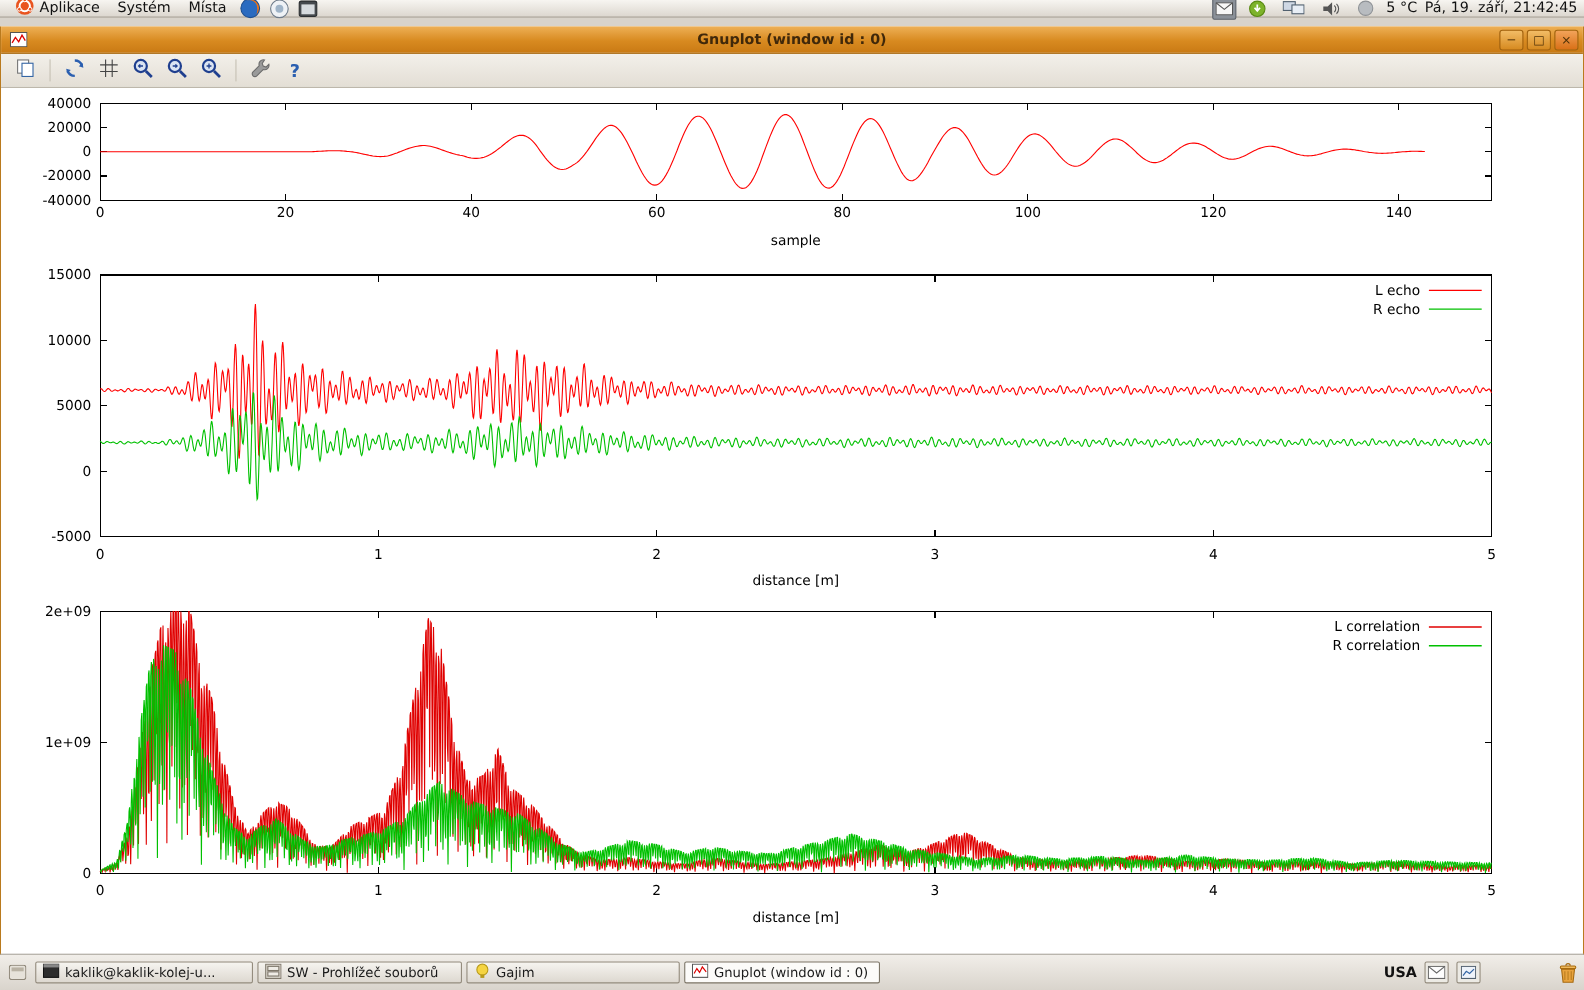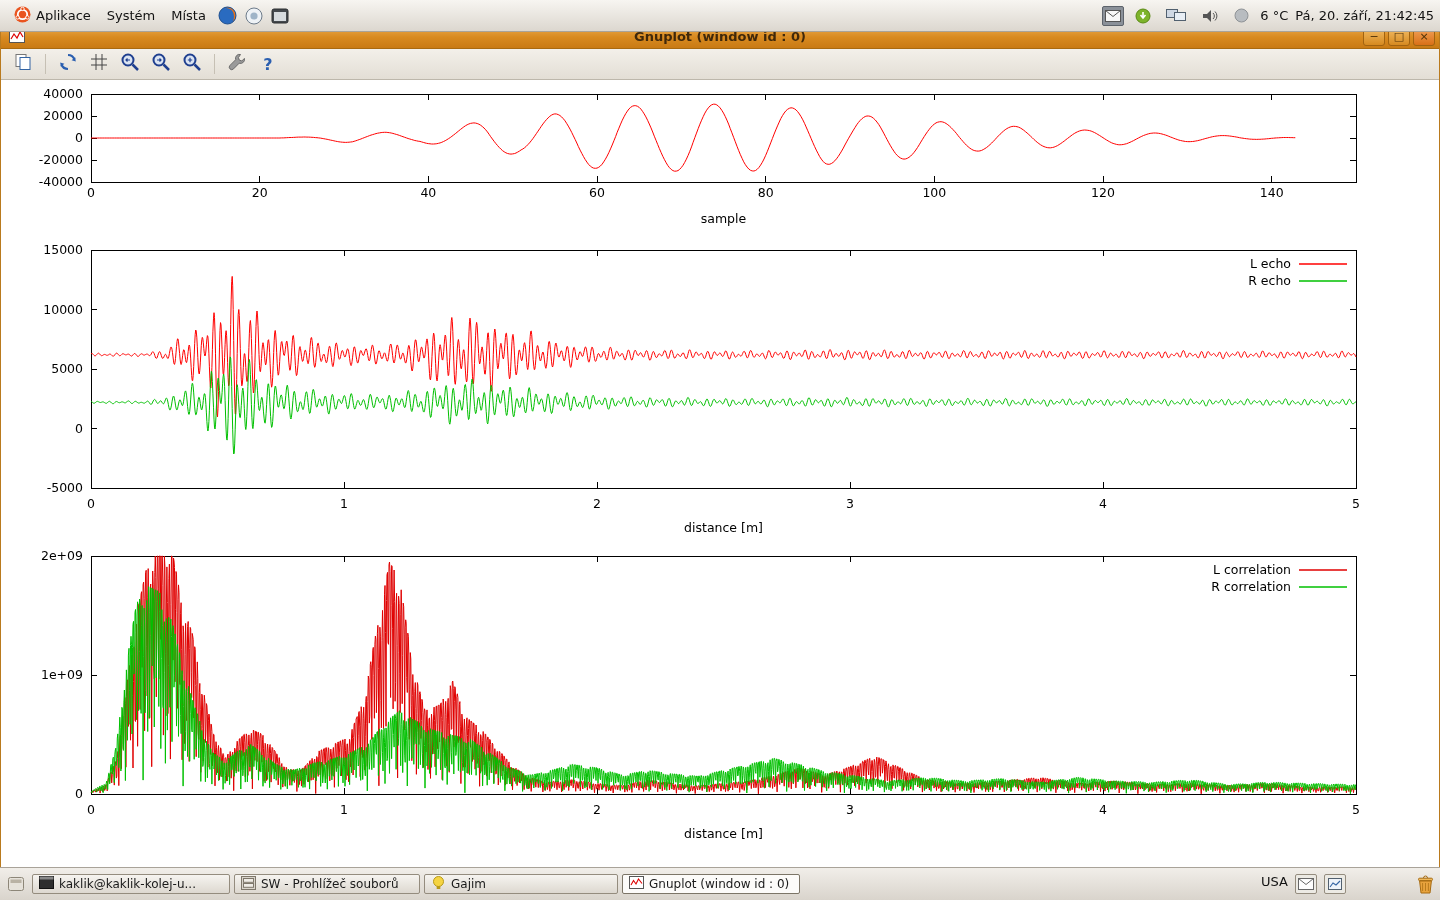--- a/index.html
+++ b/index.html
@@ -4,21 +4,21 @@
 <style>
   * { box-sizing: border-box; }
   html,body { margin:0; padding:0; }
   body {
     width:1440px; height:900px; overflow:hidden; position:relative;
     font-family:"DejaVu Sans","Liberation Sans",sans-serif;
     background:#d8d3cb;
   }
   
   .top-panel {
-    position:absolute; top:0; left:0; right:0; height:32px;
+    position:absolute; top:0; left:0; right:0; height:16px;
     background:linear-gradient(#f7f5f1,#dcd7cf);
     border-bottom:1px solid #a9a399;
     display:flex; justify-content:space-between; align-items:center;
     padding:0 6px; z-index:10;
   }
   .panel-left, .panel-right { display:flex; align-items:center; height:100%; }
   .menu-item {
     display:flex; align-items:center; gap:5px; padding:0 8px; height:100%;
     font-size:13px; color:#121212; cursor:default;
   }
@@ -75,21 +75,21 @@
     display:flex; align-items:center; gap:4px; padding:16px 4px; z-index:10;
   }
   .task {
     display:flex; align-items:center; gap:5px; height:20px; padding:0 6px;
     background:linear-gradient(#f6f4f0,#ddd8d0);
     border:1px solid #948c7e; border-radius:2px;
     font-size:12px; color:#1a1a1a; white-space:nowrap; overflow:hidden; cursor:default;
   }
   .task span.lbl { overflow:hidden; text-overflow:clip; }
   .task.active { background:#fcfbf9; border-color:#7c7567; }
-  .tb-right { margin-left:auto; display:flex; align-items:flex-start; gap:7px; }
+  .tb-right { margin-left:auto; display:flex; align-items:center; gap:7px;font-weight:bold; }
   .tb-box {
     display:flex; align-items:center; justify-content:center;
     width:22px; height:20px; background:#eceae4; border:1px solid #948c7e; border-radius:2px;
   }
   .trash-wrap { margin-left:62px; display:flex; align-items:center; }
 </style>
 </head>
 <body>
 
 <div class="top-panel">
@@ -155,22 +155,22 @@
       <svg width="18" height="16">
           <polygon points="2,6 6,6 10,2 10,14 6,10 2,10" fill="#555"></polygon>
           <path d="M12 5 a4 4 0 0 1 0 6 M14 3.5 a6.2 6.2 0 0 1 0 9" stroke="#555" fill="none"></path>
         </svg>
     </span>
     <span class="panel-icon">
       <svg width="15" height="15">
           <circle cx="7.5" cy="7.5" r="6.5" fill="#b8bcc0" stroke="#8e9296"></circle>
         </svg>
     </span>
-    <span class="panel-text">6 °C</span>
-    <span class="panel-text">Pá, 20. září, 21:42:45</span>
+    <span class="panel-text">5 °C</span>
+    <span class="panel-text">Pá, 19. září, 21:42:45</span>
   </div>
 </div>
 
 <div class="gnuplot-window">
   <div class="titlebar">
     <span class="win-icon">
       <svg width="16" height="14">
           <rect x="0.5" y="0.5" width="15" height="13" fill="#fff" stroke="#555"></rect>
           <polyline points="2,10 5,5 8,9 11,3 14,8" fill="none" stroke="#d00" stroke-width="1.2"></polyline>
         </svg>

